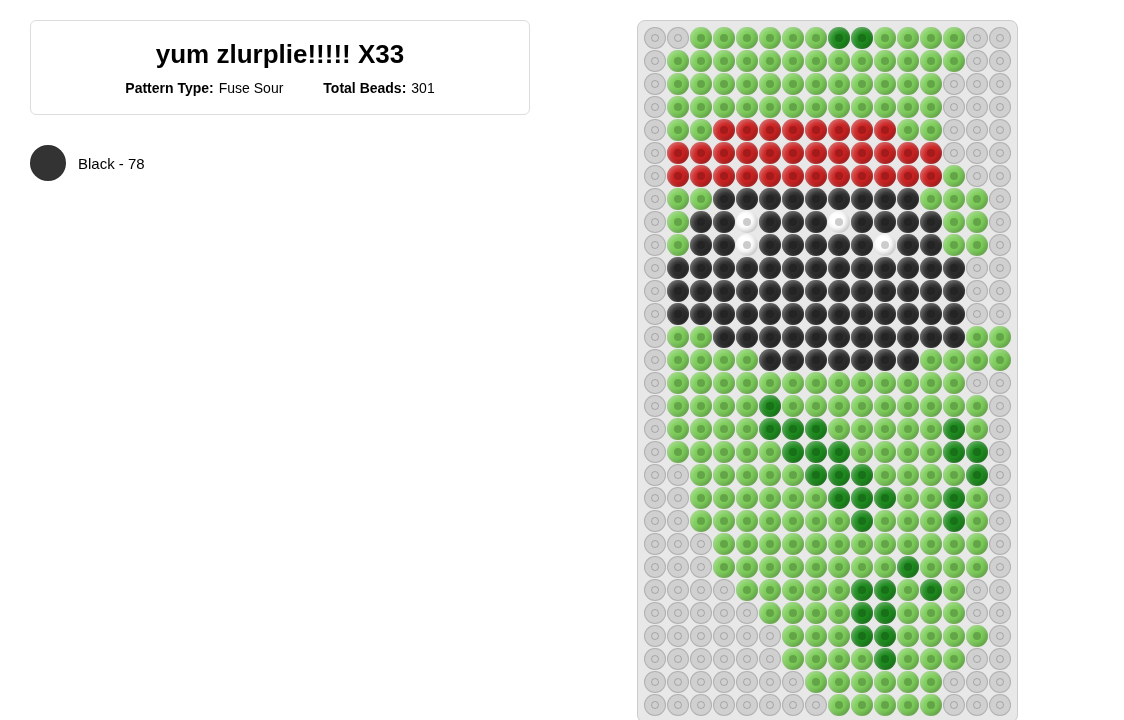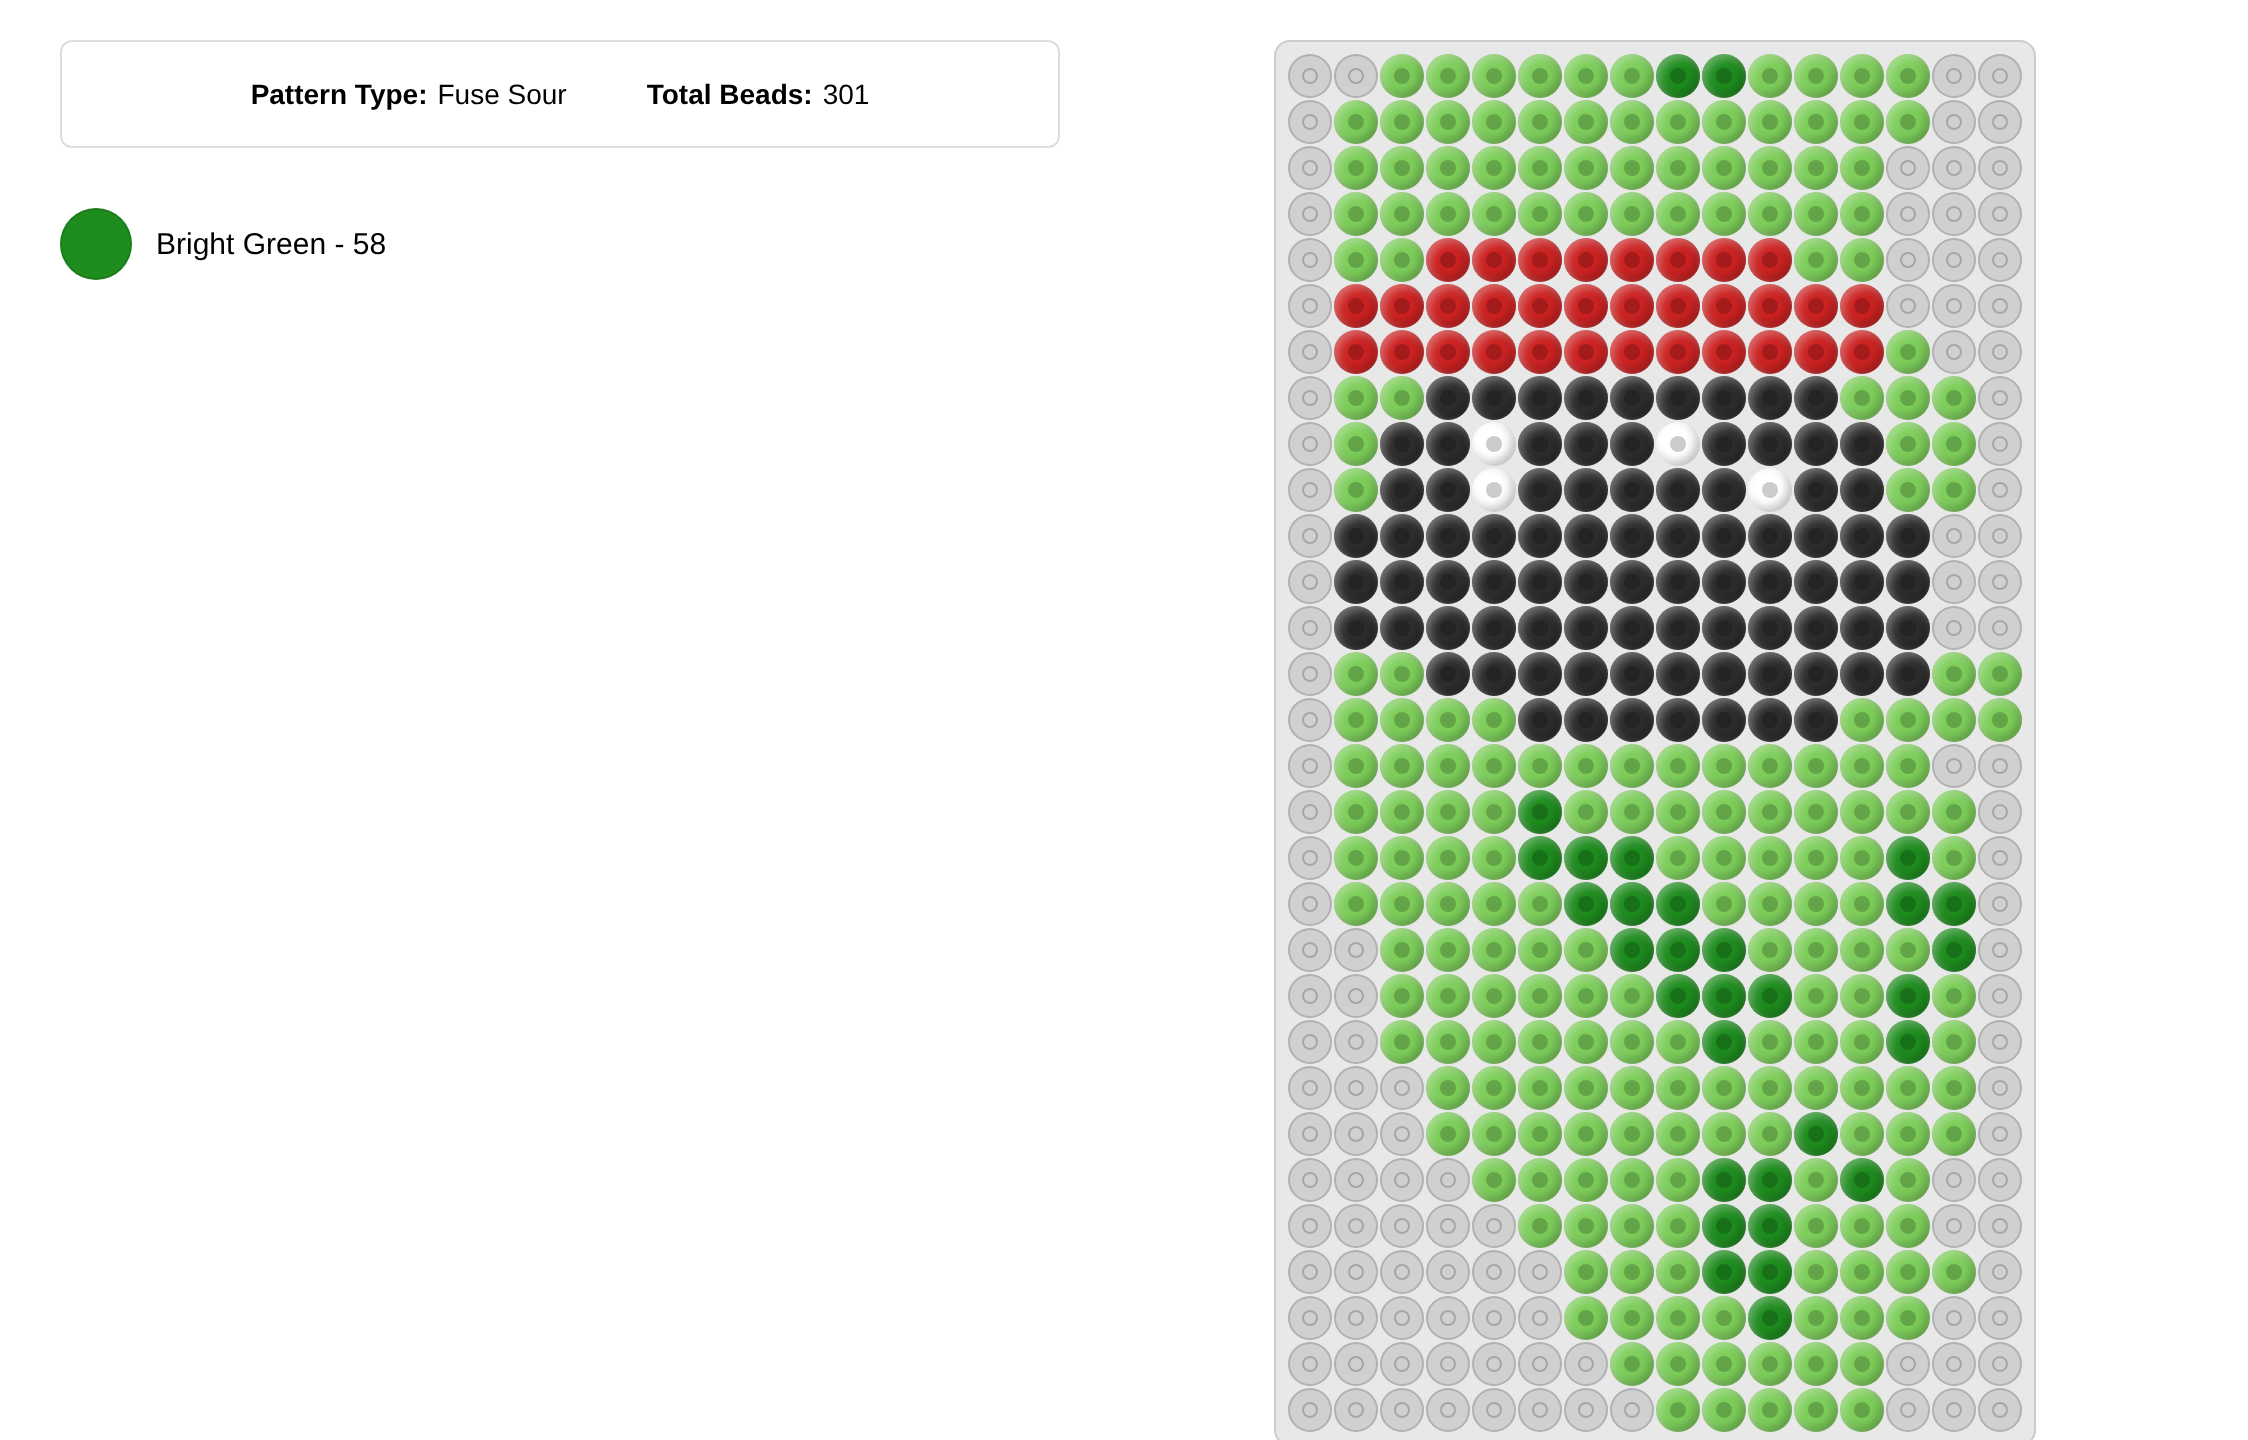--- a/index.html
+++ b/index.html
@@ -96,36 +96,37 @@
       gap: 1px;
     }
   </style>
 </head>
 <body>
 
 <div class="main-content">
   <div class="left-panel">
 
     <div class="pattern-info-box">
+      <div class="pattern-title">yum zlurplie!!!!! X33</div>
       <div class="pattern-meta">
         <div class="pattern-meta-item">
           <span class="meta-label">Pattern Type:</span>
           <span class="meta-value">Fuse Sour</span>
         </div>
         <div class="pattern-meta-item">
           <span class="meta-label">Total Beads:</span>
           <span class="meta-value">301</span>
         </div>
       </div>
     </div>
 
     <div class="colors-grid" id="colors-container">
         <div class="color-item">
-          <div class="color-swatch" style="background: rgb(30, 140, 30);"></div>
-          <span>Bright Green - 58</span>
+          <div class="color-swatch" style="background: rgb(51, 51, 51);"></div>
+          <span>Black - 78</span>
         </div>
       </div>
   </div>
 
   <div class="right-panel">
     <div class="bead-grid-container">
       <div class="bead-grid" id="bead-grid" style="grid-template-columns: repeat(16, 22px);">
           <div style="width: 22px; height: 22px; border-radius: 50%; position: relative; background: rgb(208, 208, 208); border: 1.5px solid rgba(0, 0, 0, 0.15);">
             <div style="position: absolute; top: 50%; left: 50%; transform: translate(-50%, -50%); width: 8px; height: 8px; border-radius: 50%; border: 1.5px solid rgba(0, 0, 0, 0.2);"></div>
           </div>

